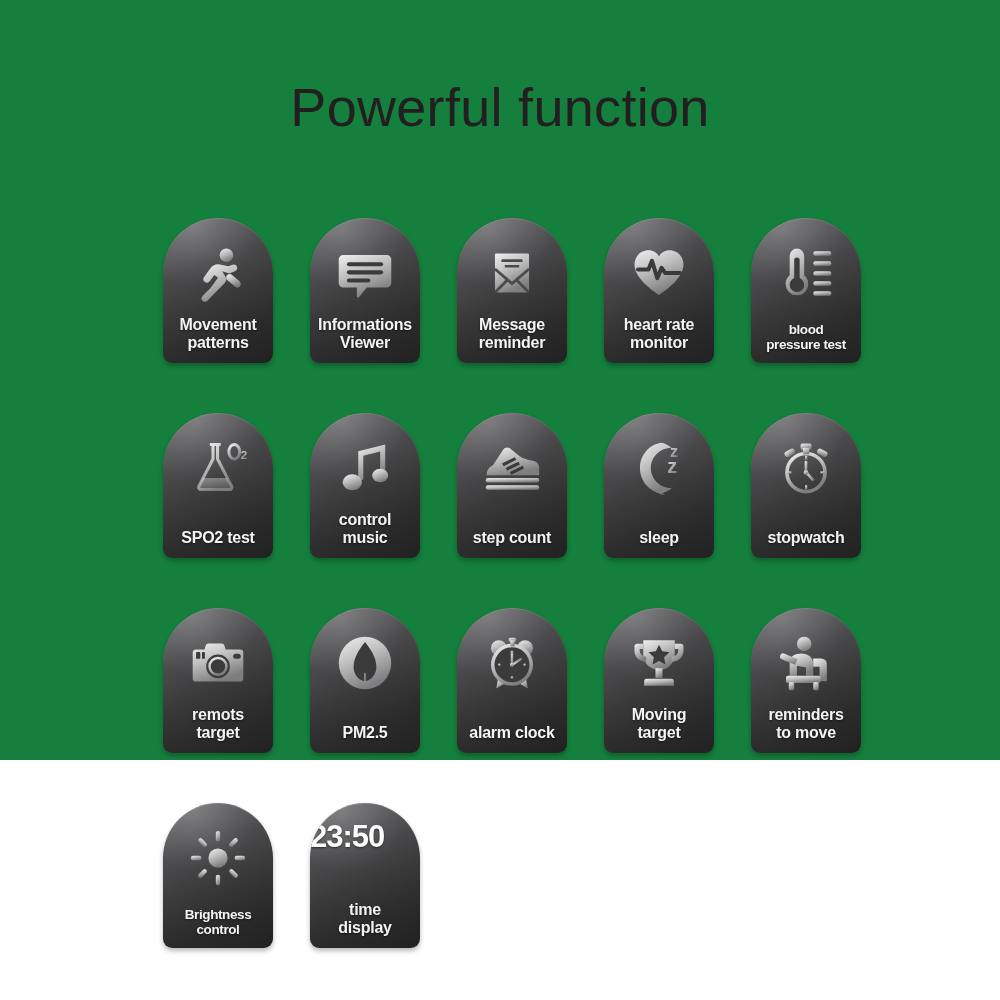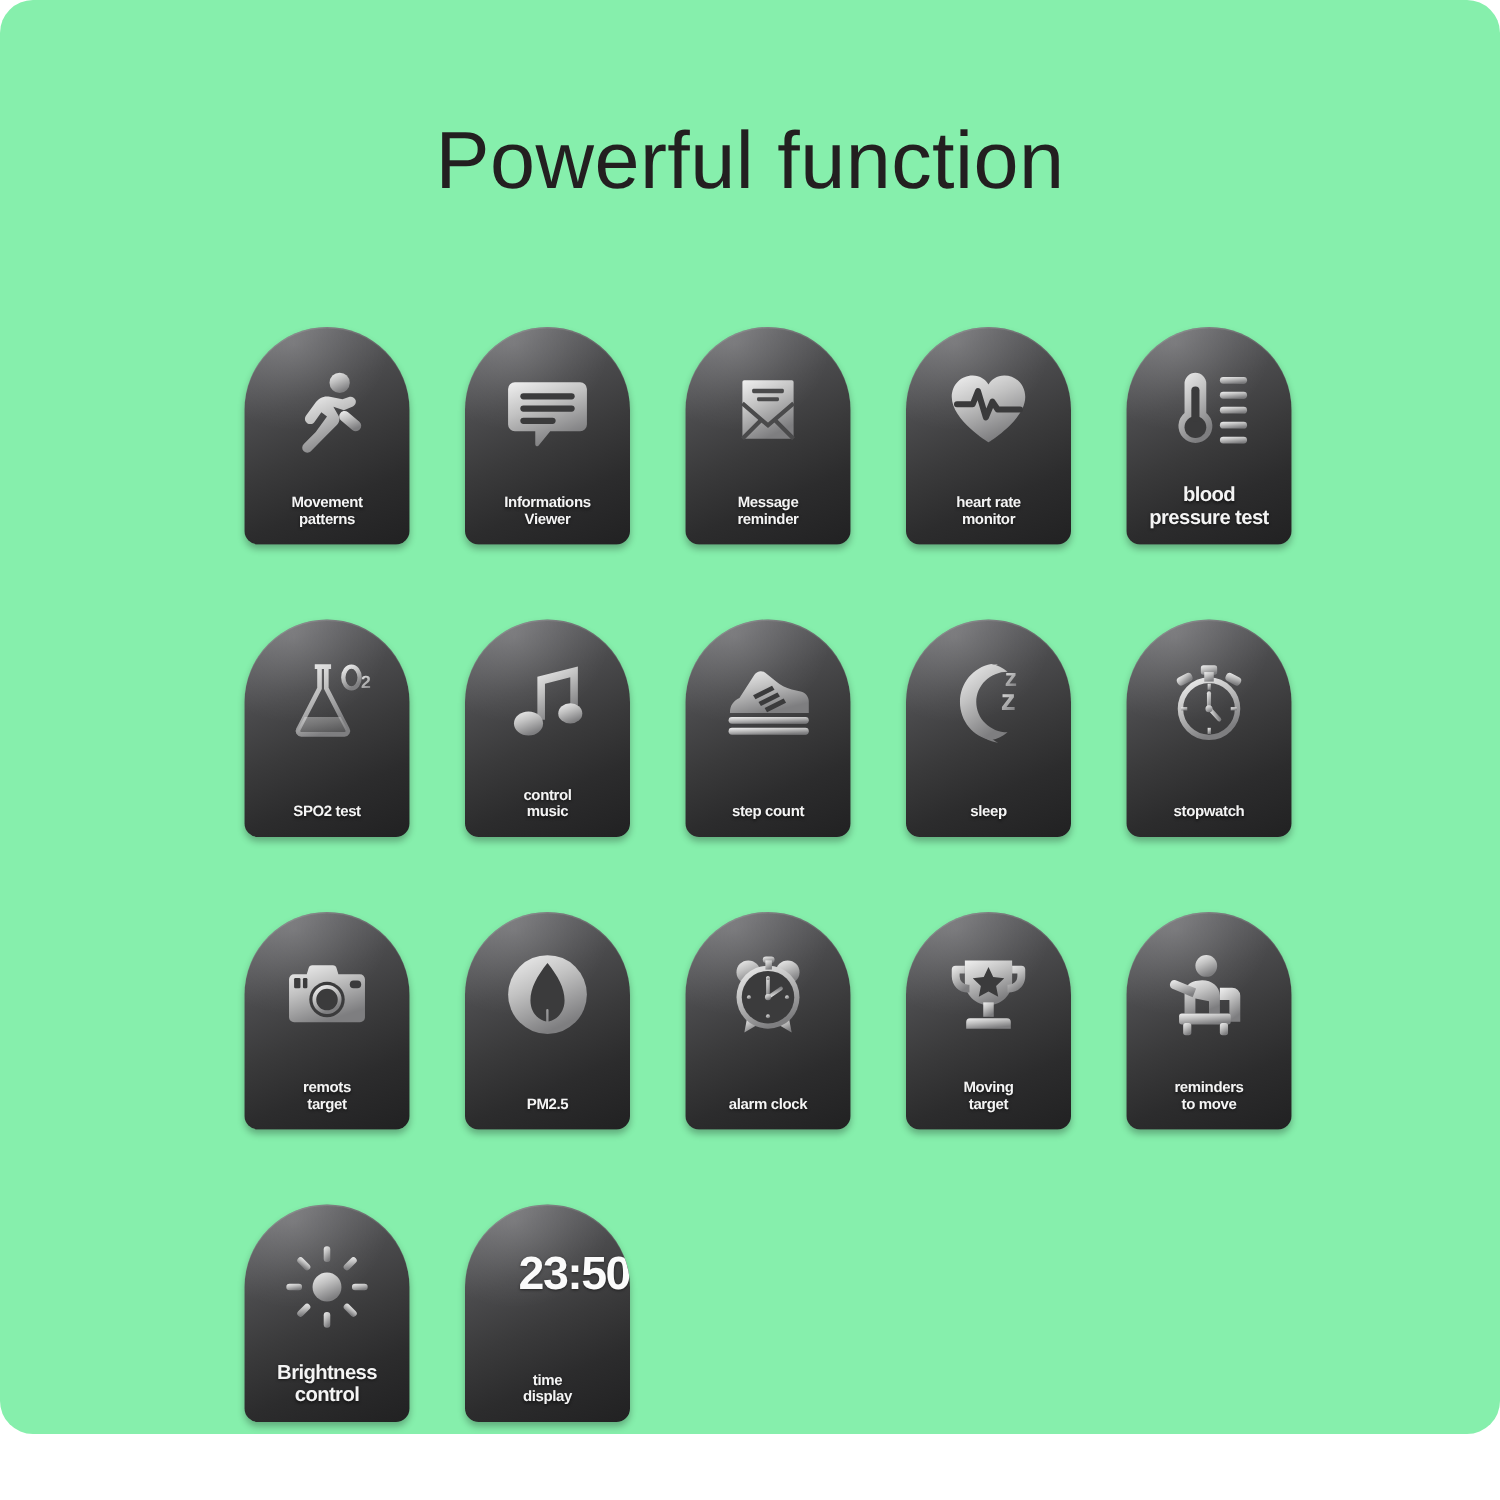--- a/index.html
+++ b/index.html
@@ -12,23 +12,22 @@
     width: 1000px;
     height: 1000px;
     overflow: hidden;
     font-family: "Liberation Sans", sans-serif;
     -webkit-font-smoothing: antialiased;
   }
 
   #page {
     position: relative;
     width: 1000px;
-    height: 956px;
-    background: #86efac;
-    border-radius: 22px;
+    height: 760px;
+    background: #15803d;
   }
 
   #page-title {
     position: absolute;
     top: 78px;
     left: 0;
     width: 1000px;
     text-align: center;
     font-size: 54px;
     font-weight: 400;
@@ -96,41 +95,41 @@
     overflow: visible;
   }
 
   .tile-label {
     position: absolute;
     left: 2px;
     right: 2px;
     bottom: 10px;
     text-align: center;
     color: #f4f4f4;
-    font-size: 10px;
+    font-size: 16px;
     line-height: 1.16;
     font-weight: 700;
     letter-spacing: -0.25px;
     text-shadow: 0 1px 2px rgba(0,0,0,0.55);
     z-index: 3;
     white-space: pre-line;
   }
 
   .tile-label.small {
     font-size: 13.5px;
     letter-spacing: -0.4px;
   }
 
   
   .time-readout {
     position: absolute;
     left: 0;
-    top: 28px;
+    top: 16px;
     width: 110px;
-    text-align: right;
+    text-align: left;
     color: #fbfbfb;
     font-size: 31px;
     font-weight: 700;
     letter-spacing: -1px;
     text-shadow: 0 1px 2px rgba(0,0,0,0.5);
     z-index: 3;
   }
 </style>
 </head>
 <body>

